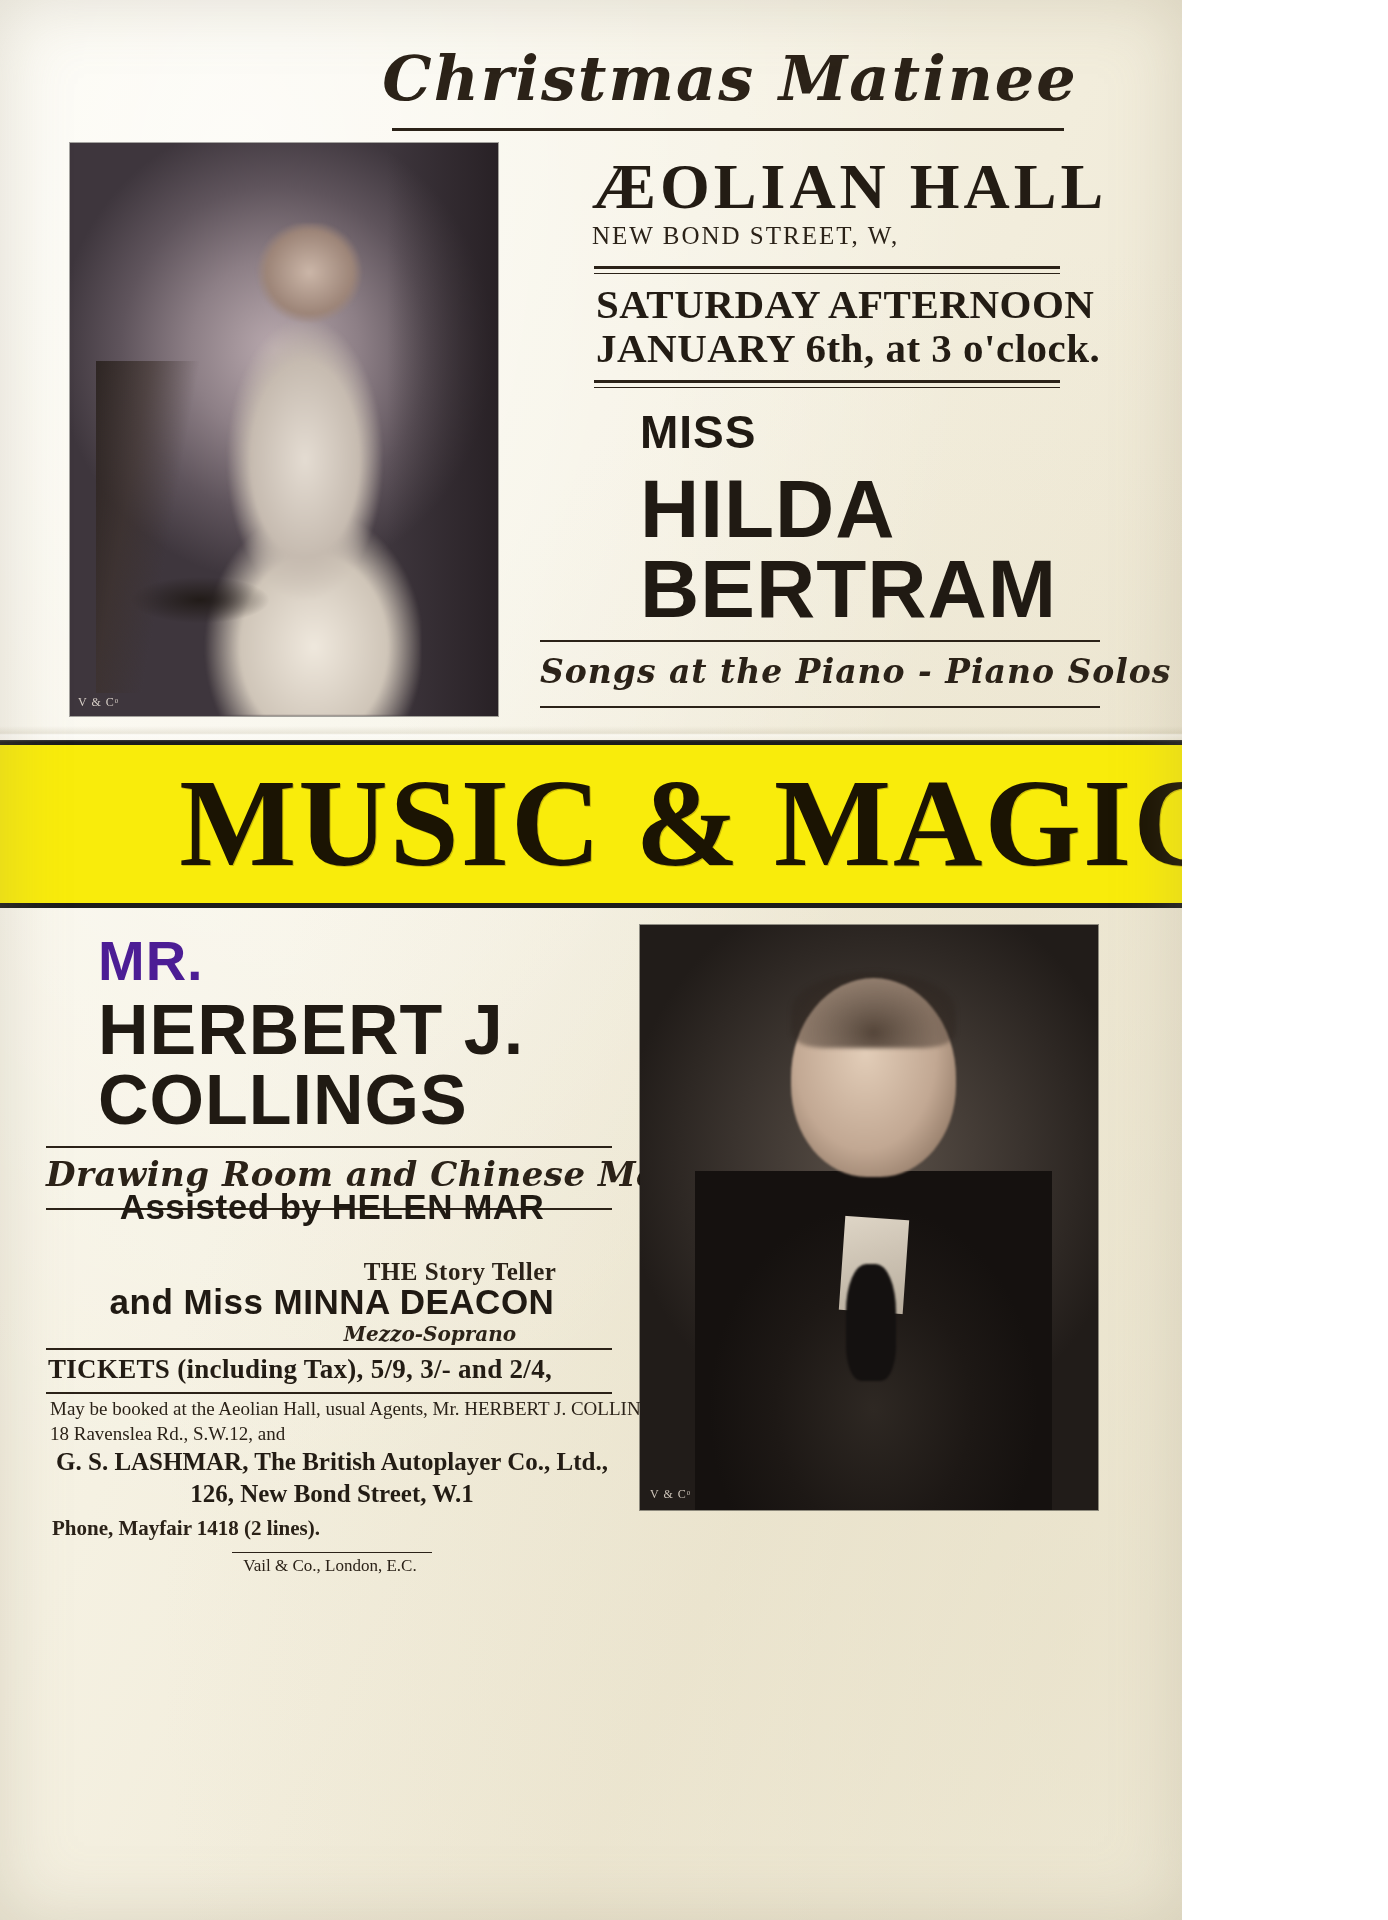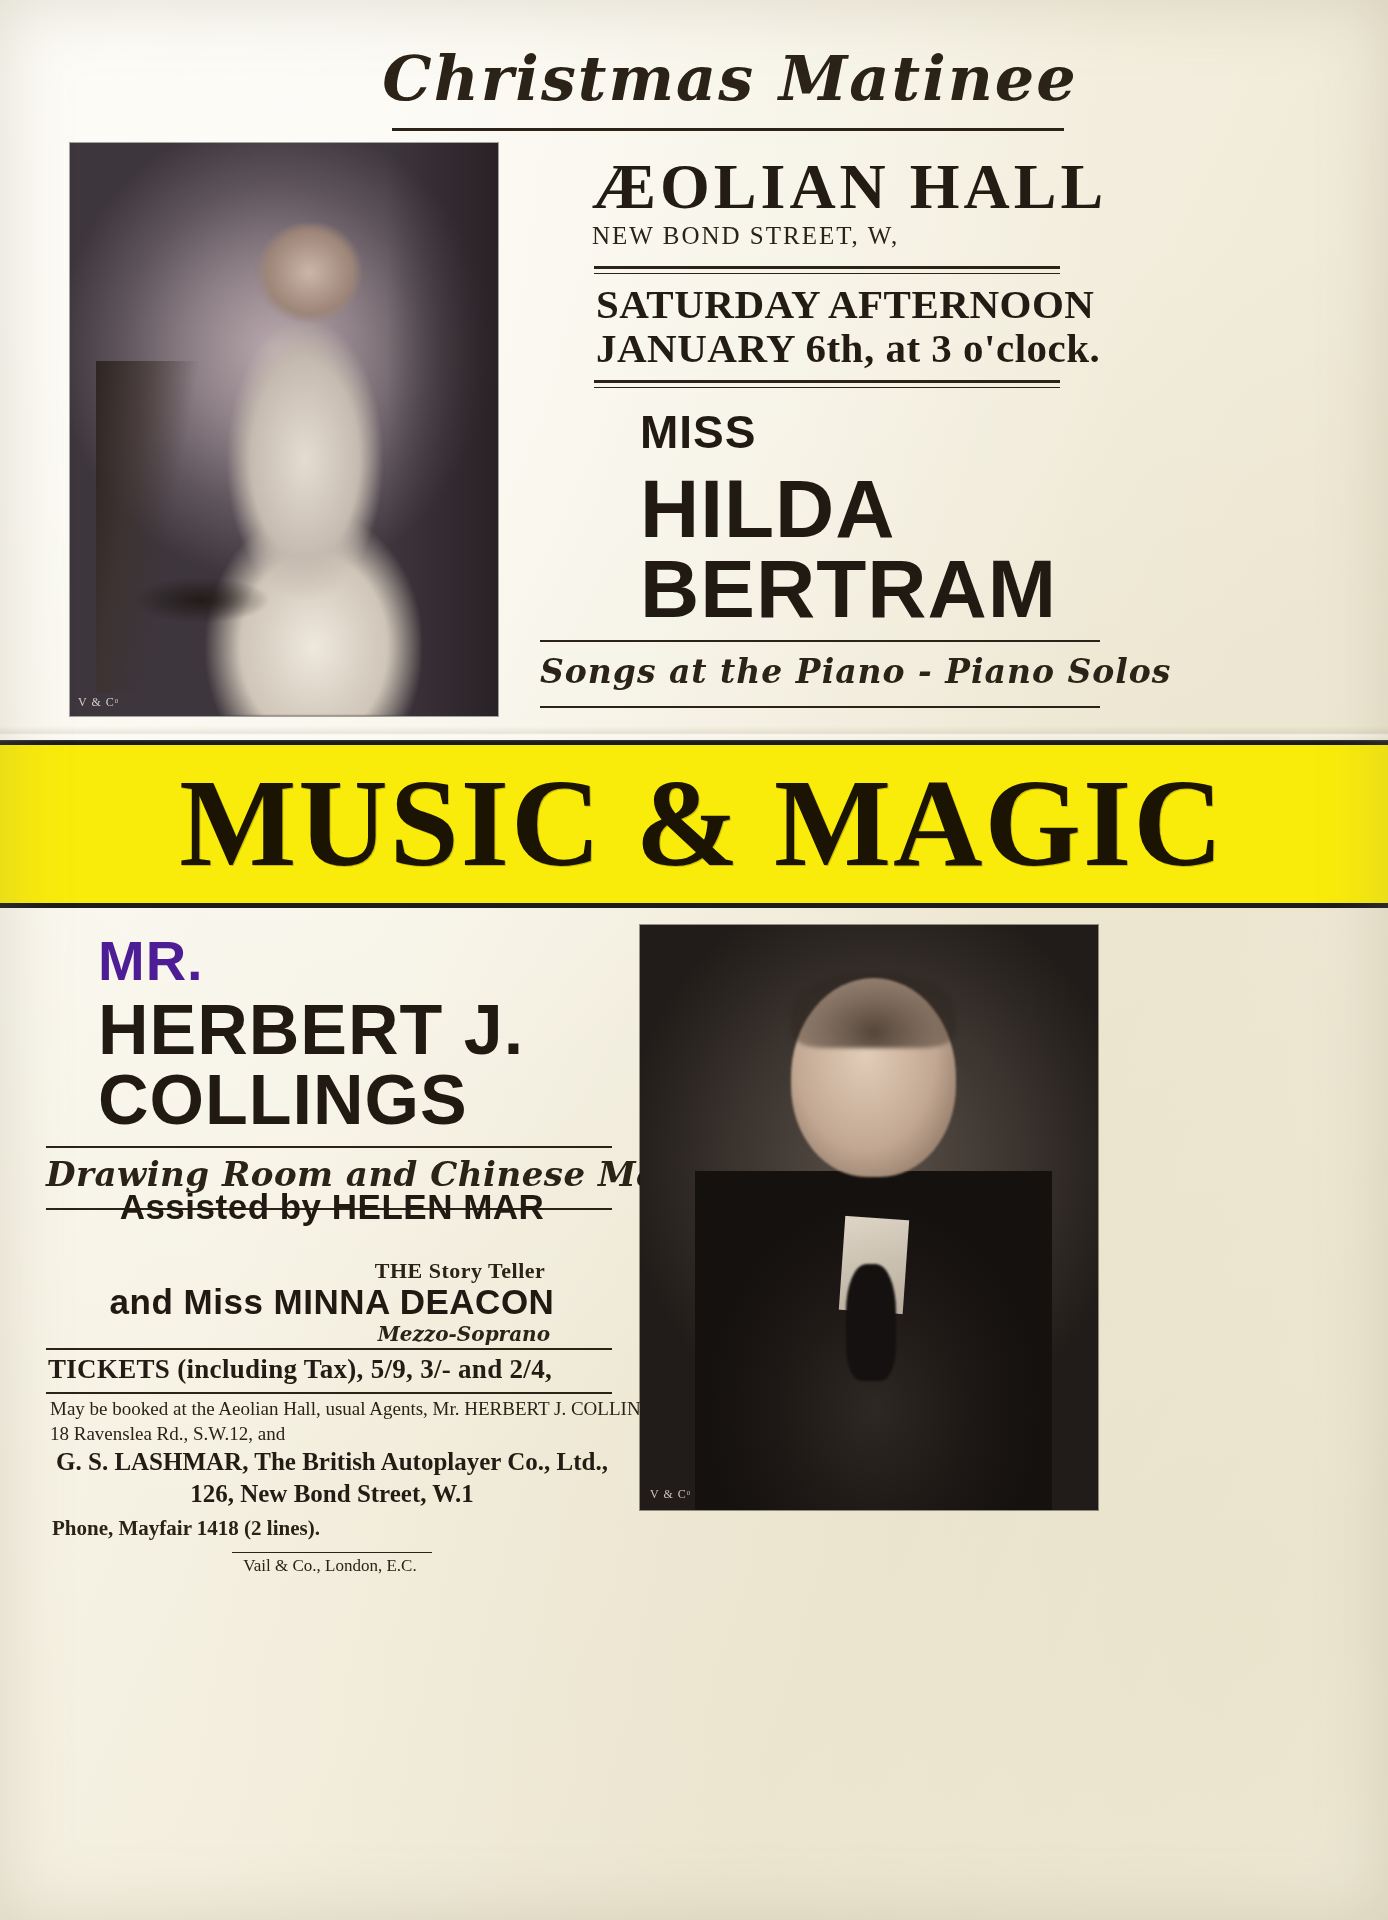--- a/index.html
+++ b/index.html
@@ -5,21 +5,21 @@
   html, body {
     margin: 0;
     padding: 0;
     background: #ffffff;
   }
   body {
     font-family: "Liberation Serif", serif;
   }
   .poster {
     position: relative;
-    width: 1388px;
+    width: 1182px;
     height: 1920px;
     background: #f7f4e8;
     overflow: hidden;
   }
   
   .paper-tint {
     position: absolute;
     inset: 0;
     background:
       radial-gradient(ellipse at 20% 10%, rgba(255,255,255,0.65) 0%, rgba(255,255,255,0) 55%),
@@ -359,21 +359,21 @@
     white-space: nowrap;
   }
   .assisted-sub {
     position: absolute;
     left: 310px;
     top: 1258px;
     width: 300px;
     text-align: center;
     font-family: "Liberation Serif", serif;
     font-weight: bold;
-    font-size: 22px;
+    font-size: 25px;
     letter-spacing: 0.5px;
     color: #2b2218;
     white-space: nowrap;
   }
   .and-miss {
     position: absolute;
     left: 46px;
     top: 1282px;
     width: 572px;
     text-align: center;
@@ -382,21 +382,21 @@
     font-size: 35px;
     letter-spacing: 0.5px;
     color: #201a13;
     white-space: nowrap;
   }
   .and-miss-sub {
     position: absolute;
     left: 310px;
     top: 1322px;
     width: 240px;
-    text-align: right;
+    text-align: center;
     font-family: "DejaVu Serif", serif;
     font-style: italic;
     font-weight: bold;
     font-size: 20px;
     color: #2b2218;
     white-space: nowrap;
   }
   .rule-g {
     position: absolute;
     left: 46px;

